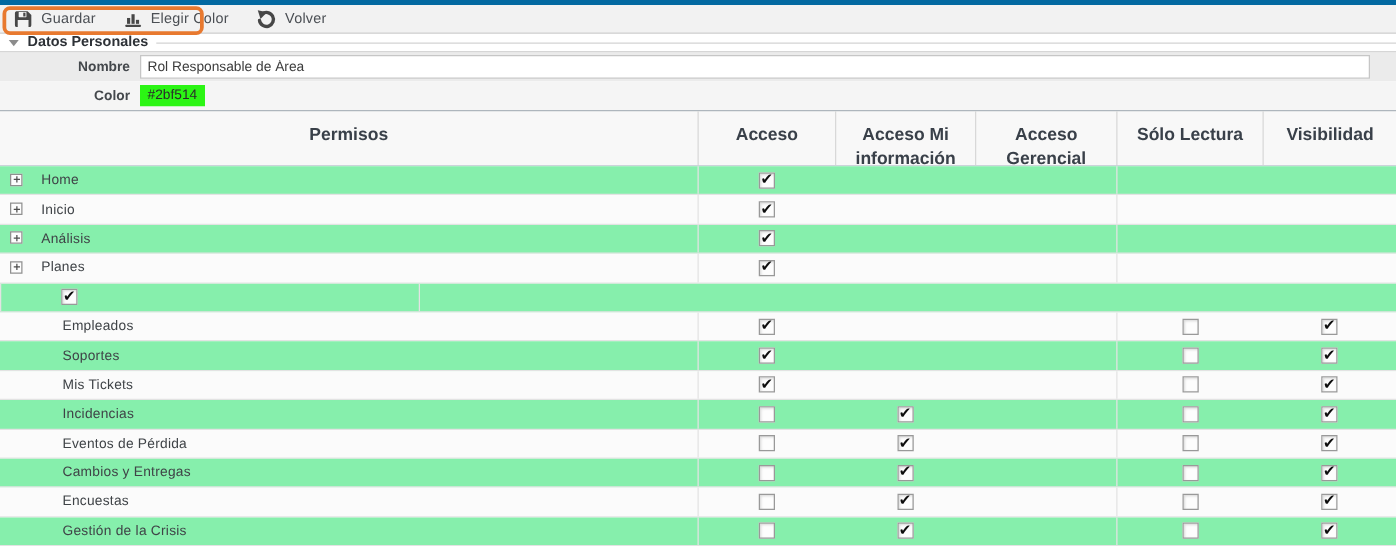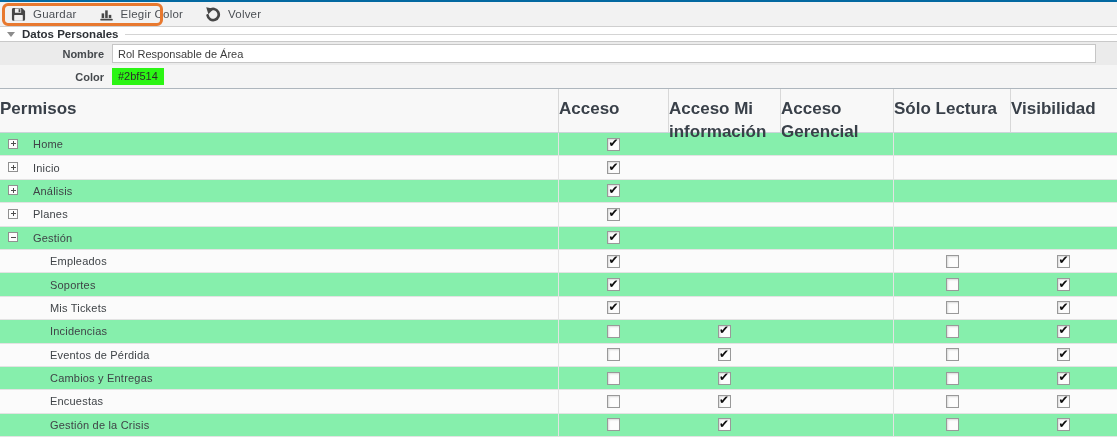--- a/index.html
+++ b/index.html
@@ -10,21 +10,21 @@
     color: #3f3f3f;
     background: #ffffff;
     position: relative;
     overflow: hidden;
   }
 
   
   .toolbar {
     height: 27px;
     background: #f2f2f2;
-    border-top: 2px solid #0369a1;
+    border-top: 4px solid #0369a1;
     border-bottom: 1px solid #cfcfcf;
     display: flex;
     align-items: flex-end;
     position: relative;
   }
   .tb-btn {
     display: flex;
     align-items: center;
     gap: 7px;
     padding: 0 11px;
@@ -112,22 +112,23 @@
   .grid { width: 1117px; }
   .grid-header {
     display: flex;
     height: 45px;
     background: #f8f8f8;
     border-top: 1px solid #aeb6bd;
     border-bottom: 1px solid #ccd4da;
   }
   .hdr-cell {
     padding-top: 9px;
+    text-align: center;
     font-weight: bold;
-    font-size: 17px;
+    font-size: 14px;
     color: #394049;
     line-height: 1.35;
   }
   .hdr-cell + .hdr-cell { border-left: 1px solid #d8d8d8; }
   .w-permisos      { width: 558px; }
   .w-acceso        { width: 110px; }
   .w-mi_informacion{ width: 112px; }
   .w-gerencial     { width: 113px; }
   .w-solo_lectura  { width: 117px; }
   .w-visibilidad   { width: 107px; }
@@ -315,24 +316,20 @@
         </div>
         <div class="cb-cell col-acceso w-acceso">
           <span class="cb checked"></span>
         </div>
         <div class="cb-cell col-mi_informacion w-mi_informacion"></div>
         <div class="cb-cell col-gerencial w-gerencial"></div>
         <div class="cb-cell col-solo_lectura w-solo_lectura"></div>
         <div class="cb-cell col-visibilidad w-visibilidad"></div>
       </div>
       <div class="grid-row">
-        <div class="name-cell">
-          <span class="expander minus"></span>
-          <span class="row-label">Gestión</span>
-        </div>
         <div class="cb-cell col-acceso w-acceso">
           <span class="cb checked"></span>
         </div>
         <div class="cb-cell col-mi_informacion w-mi_informacion"></div>
         <div class="cb-cell col-gerencial w-gerencial"></div>
         <div class="cb-cell col-solo_lectura w-solo_lectura"></div>
         <div class="cb-cell col-visibilidad w-visibilidad"></div>
       </div>
       <div class="grid-row">
         <div class="name-cell child">

